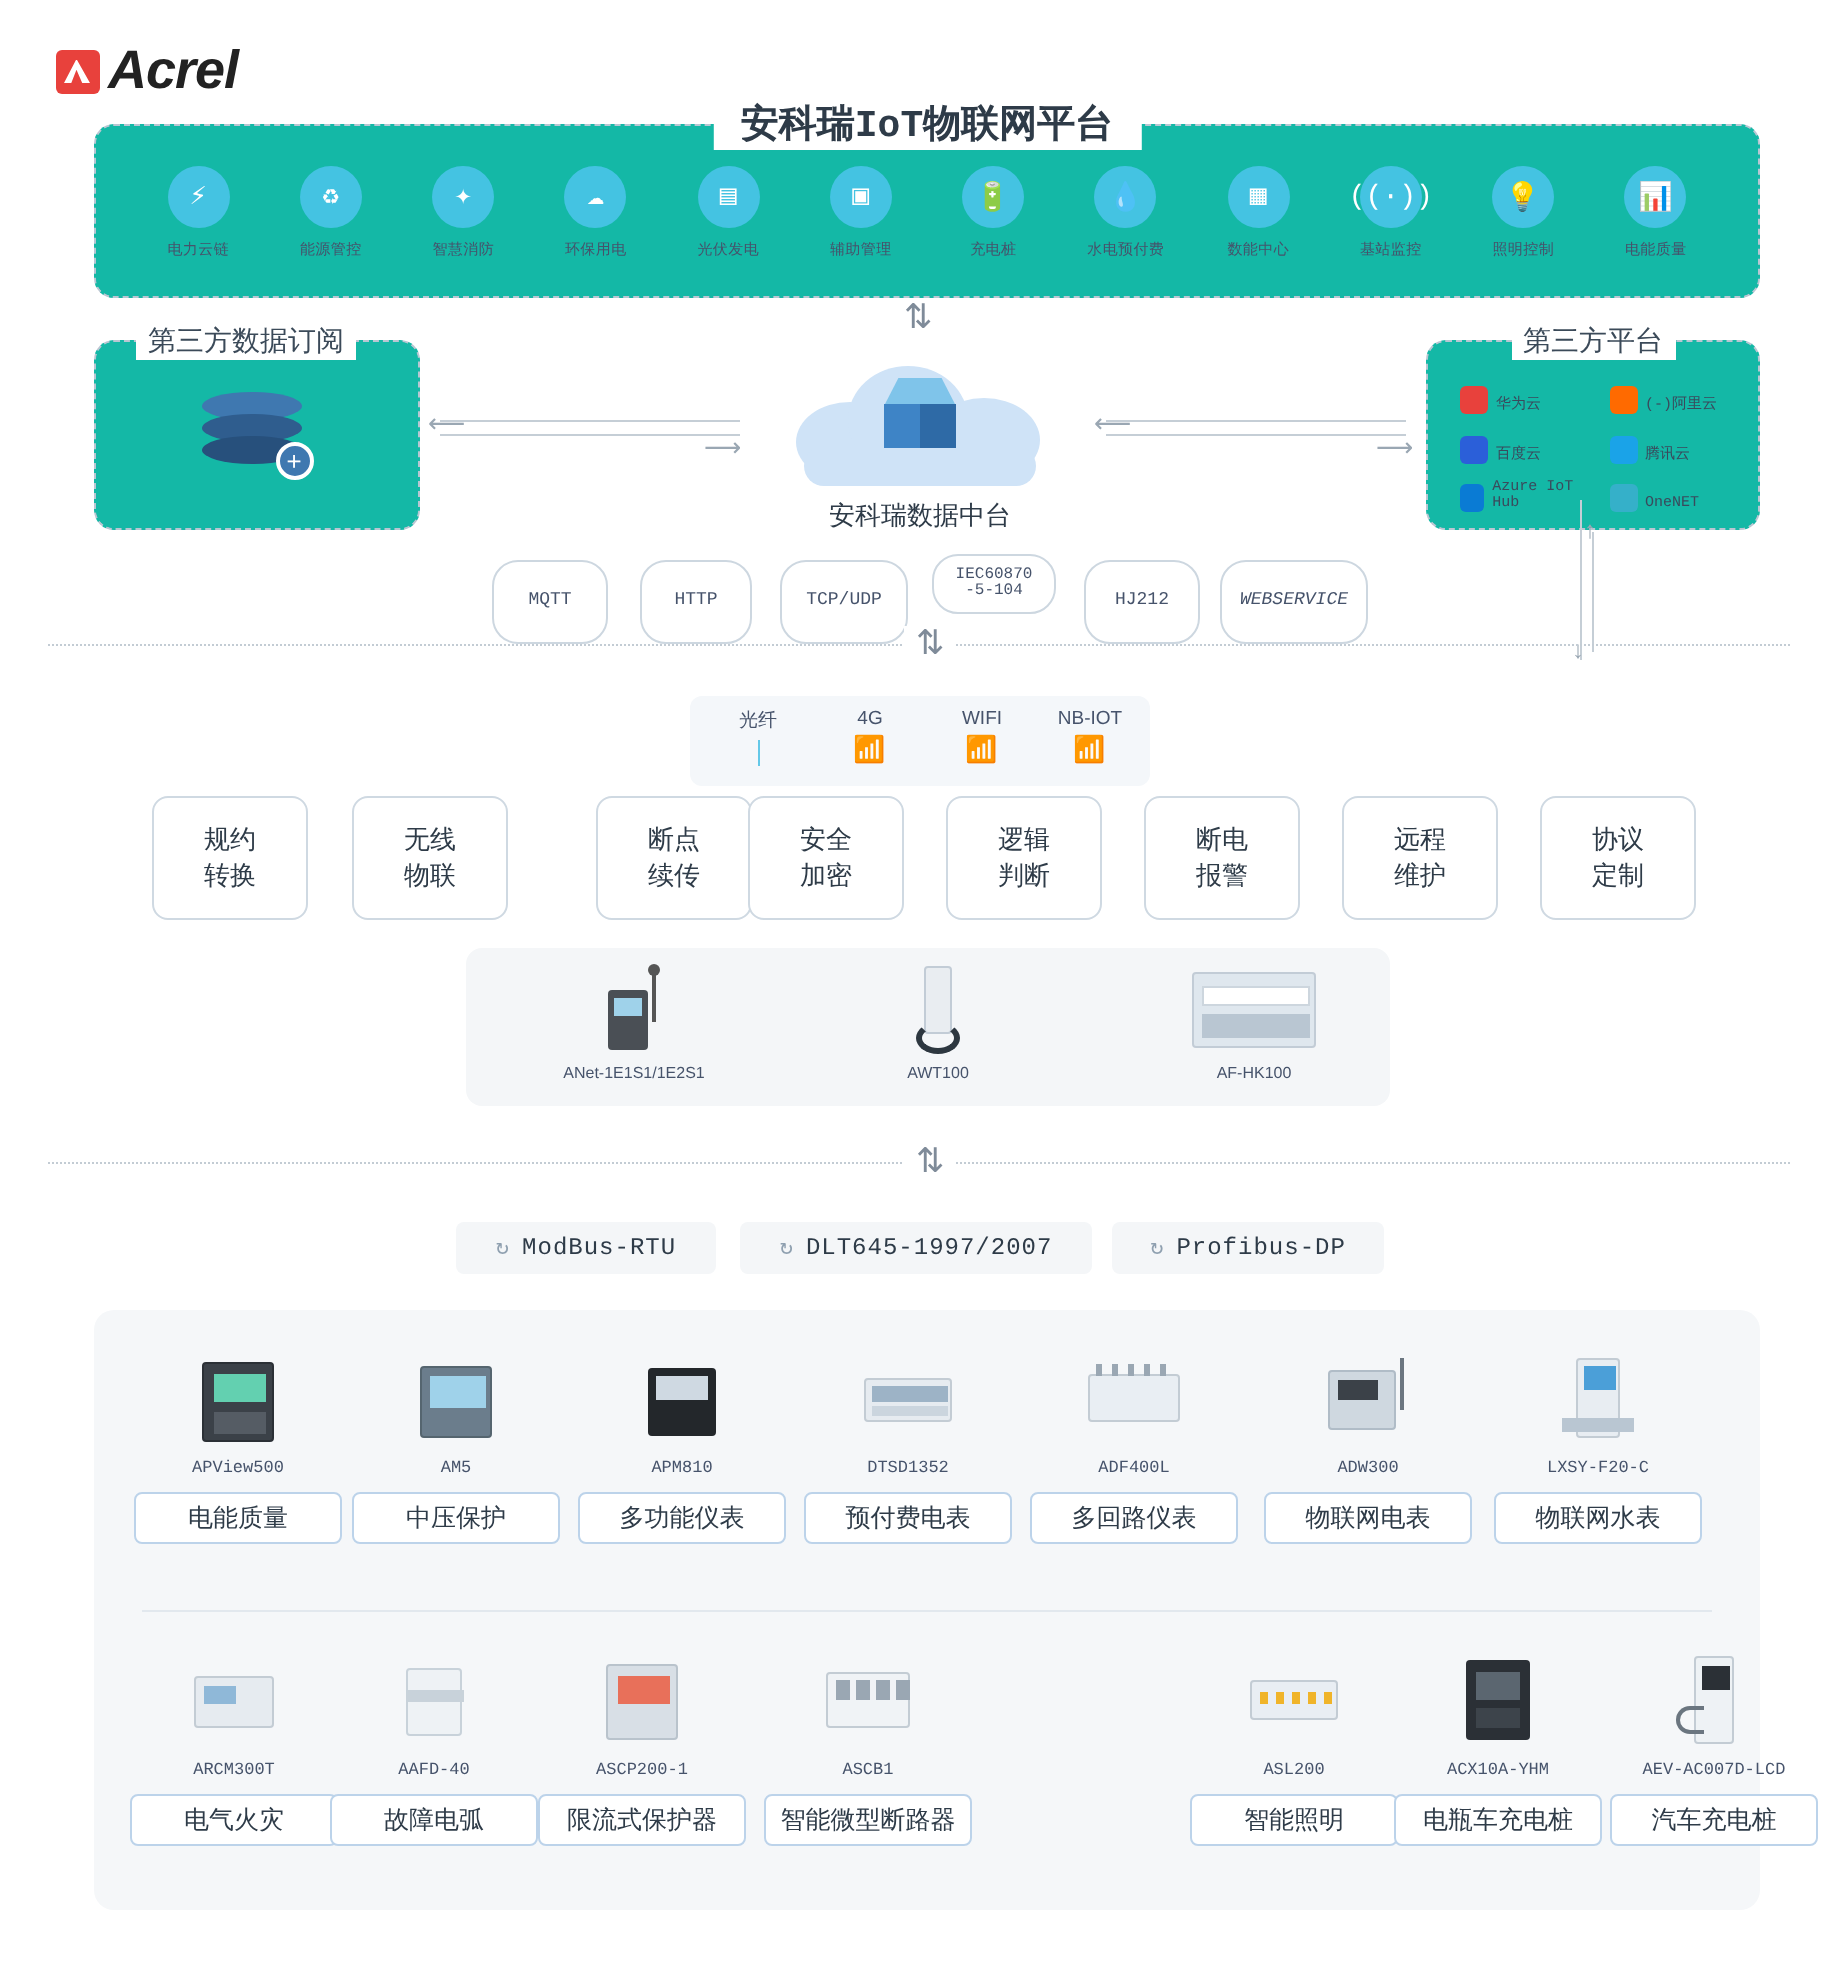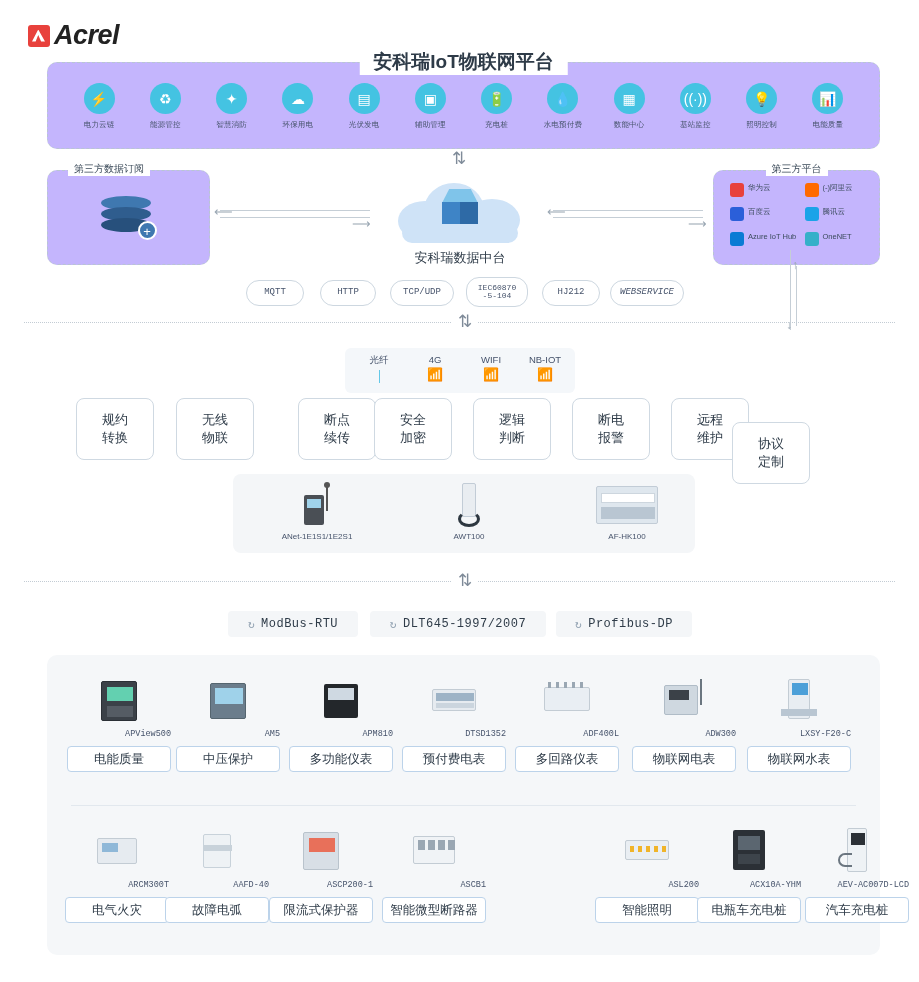--- a/index.html
+++ b/index.html
@@ -24,25 +24,26 @@
     content:""; position:absolute; left:4px; top:5px; width:13px; height:12px;
     background:#fff; clip-path: polygon(0 100%, 48% 0, 100% 100%, 70% 100%, 48% 45%, 28% 100%);
   }
   .logo-text { font-size:27px; font-weight:bold; font-style:italic; color:#222; letter-spacing:-0.5px; }
 
   
   .dashed-panel {
     position:absolute;
     border:1px dashed #b9c6d2;
     border-radius:10px;
-    background:#c4b5fd;
+    background:#14b8a6;
+    font-family:Liberation Mono, monospace;
   }
   .panel-title {
     position:absolute; top:-9px; left:20px; background:#fff; padding:0 6px;
-    font-size:10px; color:#3b4a59;
+    font-size:14px; color:#3b4a59;
   }
 
   
   #platform-band { left:47px; top:62px; width:833px; height:87px; }
   .band-heading {
     position:absolute; top:-14px; left:50%; transform:translateX(-50%);
     background:#fff; padding:0 14px; font-size:19px; color:#2e3b48; font-weight:bold;
     white-space:nowrap;
   }
   .icon-strip { position:absolute; top:20px; left:0; width:100%; display:flex; justify-content:space-around; padding:0 18px; }
@@ -96,32 +97,32 @@
   .cube .top { left:2px; top:0; width:36px; height:14px; background:#7fc4ea;
                clip-path: polygon(20% 0, 80% 0, 100% 100%, 0% 100%); }
   .cube .left { left:2px; top:13px; width:18px; height:22px; background:#3e84c6;}
   .cube .right{ left:20px; top:13px; width:18px; height:22px; background:#2e6aa6;}
   .cloud-caption { font-size:13px; color:#2e3b48; margin-top:4px; }
 
   
   #thirdparty-panel { left:713px; top:170px; width:167px; height:95px; }
   .tp-grid { position:absolute; inset:12px 8px 8px 8px; display:grid;
              grid-template-columns:1fr 1fr; grid-template-rows:repeat(3,1fr); }
-  .tp-cell { display:flex; align-items:flex-start; gap:4px; font-size:7.5px; color:#3a4a5c; justify-content:flex-start; padding-left:8px;}
+  .tp-cell { display:flex; align-items:flex-end; gap:4px; font-size:7.5px; color:#3a4a5c; justify-content:flex-start; padding-left:8px;}
   .tp-badge { width:14px; height:14px; border-radius:3px; display:inline-block; }
   .tp-badge.hw { background:#e8413c; }
   .tp-badge.aliy { background:#ff6a00; }
   .tp-badge.bd { background:#2b5fd9; }
   .tp-badge.tx { background:#1aa3e8; }
   .tp-badge.az { background:#0a7bd4; }
   .tp-badge.one { background:#35b0c9; }
 
   
   .pill {
-    position:absolute; height:26px; border:1px solid #cdd7e0; border-radius:13px;
+    position:absolute; height:42px; border:1px solid #cdd7e0; border-radius:13px;
     background:#fff; display:flex; align-items:center; justify-content:center;
     font-size:9px; color:#46536b; font-family:"Liberation Mono", monospace;
     text-align:center; line-height:1.05;
   }
 
   
   #comm-band {
     position:absolute; left:345px; top:348px; width:230px; height:45px;
     background:#f4f7fa; border-radius:6px;
   }
@@ -167,21 +168,21 @@
     font-size:12px; color:#2e3b48; font-family:"Liberation Mono", monospace; letter-spacing:0.5px;
   }
   .proto-ico { font-size:11px; color:#8fa0b0; }
 
   
   #products-panel {
     position:absolute; left:47px; top:655px; width:833px; height:300px;
     background:#f5f7f9; border-radius:10px;
   }
   .prod-divider { position:absolute; left:24px; top:150px; width:785px; border-top:1px solid #e2e8ee; }
-  .prod-cell { position:absolute; width:104px; text-align:right; }
+  .prod-cell { position:absolute; width:104px; text-align:center; }
   .prod-img { height:54px; display:flex; align-items:flex-end; justify-content:center; }
   .prod-model { font-size:8.5px; color:#46536b; margin-top:6px; font-family:"Liberation Mono", monospace;}
   .prod-tag {
     margin-top:7px; height:26px; border:1px solid #bcd3ea; border-radius:4px; background:#fff;
     display:flex; align-items:center; justify-content:center; font-size:12.5px; color:#2e3b48;
   }
 
   
   .p {
     position:relative; width:48px; height:48px;
@@ -420,21 +421,21 @@
   <div>判断</div>
 </div>
 <div class="cap-box" style="left:572px; top:398px;">
   <div>断电</div>
   <div>报警</div>
 </div>
 <div class="cap-box" style="left:671px; top:398px;">
   <div>远程</div>
   <div>维护</div>
 </div>
-<div class="cap-box" style="left:732px; top:398px;margin-top:24px;">
+<div class="cap-box" style="left:770px; top:398px;">
   <div>协议</div>
   <div>定制</div>
 </div>
 
 <div id="gateway-panel">
   <div class="gw-item" style="left:14px;">
     <div class="gw-img">
       <div class="dev dev-anet">
           <div class="body"></div>
           <div class="screen"></div>

